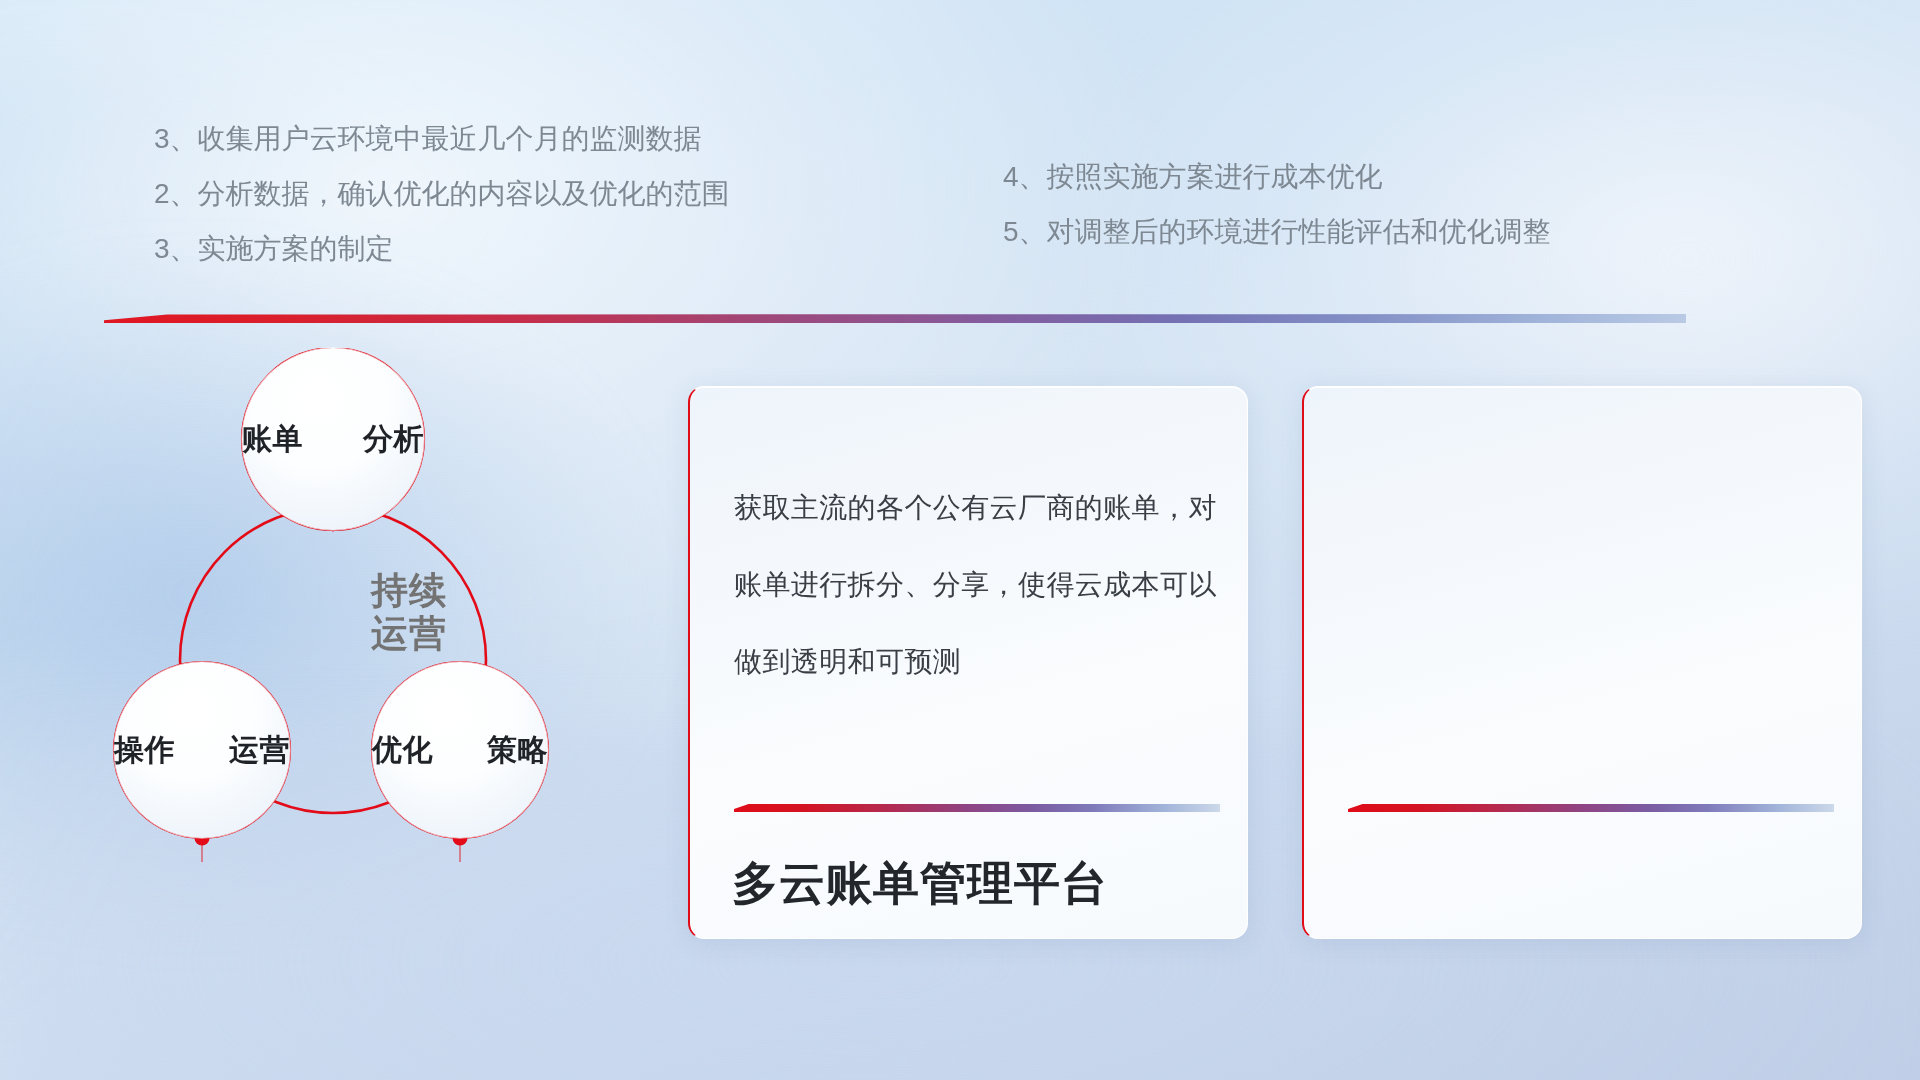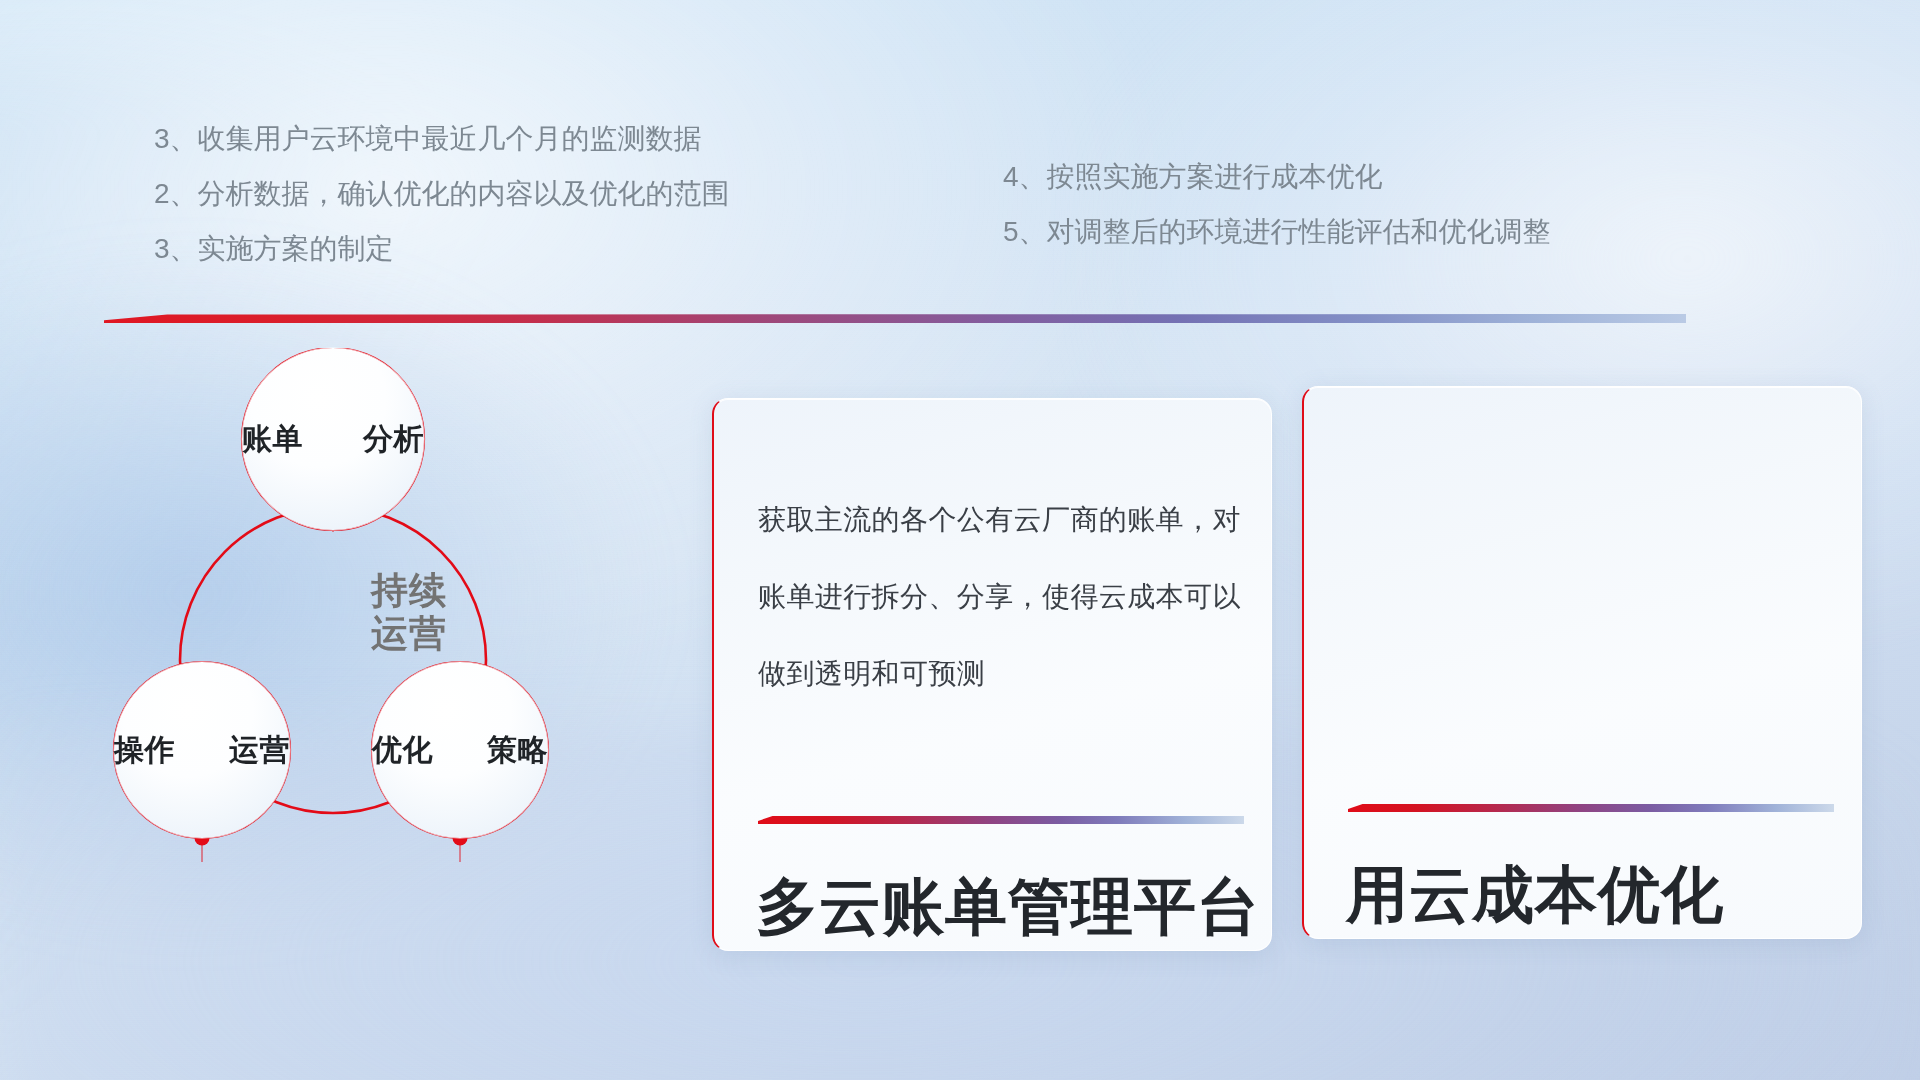--- a/index.html
+++ b/index.html
@@ -124,21 +124,21 @@
     position:absolute;
     top:386px;
     width:560px; height:553px;
     border-radius:16px;
     background:linear-gradient(165deg,#eef4fb 0%, #f4f8fc 28%, #fafcfe 58%, #f7fafd 100%);
     border:1px solid rgba(255,255,255,.95);
     border-left:2.5px solid #e00c18;
     box-shadow:0 4px 24px rgba(90,120,160,.14), inset 0 1px 0 rgba(255,255,255,.9);
     overflow:hidden;
   }
-  #card-1{ left:712px;margin-top:12px; }
+  #card-1{ left:688px; }
   #card-2{ left:1302px; }
 
   .card .body{
     position:absolute;
     left:44px; right:30px; top:82px;
     color:#3a3f46;
     font-size:28px;
     line-height:77px;
     letter-spacing:.4px;
   }
@@ -148,21 +148,21 @@
     width:486px; height:8px;
     background:linear-gradient(90deg,
       #e00c18 0%, #d41322 14%, #b7284c 30%, #8f4483 48%,
       #7b5ca2 62%, #7f7bbb 74%, #a0b2d8 88%, #ccd9ea 100%);
     clip-path:polygon(0 62%, 3% 0, 100% 0, 100% 100%, 0 100%);
   }
   .card .title{
     position:absolute;
     left:42px; top:466px;
     color:#23272c;
-    font-size:62px; font-weight:700;
+    font-size:46px; font-weight:700;
     letter-spacing:1px;
     white-space:nowrap;
   }
 </style>
 </head>
 <body>
 
 <div id="bg-base"></div>
 <div id="bg-arc"></div>
 <div id="bg-glow-top"></div>
@@ -227,14 +227,13 @@
 </div>
 
 <div class="card" id="card-1">
   <div class="body">获取主流的各个公有云厂商的账单，对账单进行拆分、分享，使得云成本可以做到透明和可预测</div>
   <div class="accent"></div>
   <div class="title">多云账单管理平台</div>
 </div>
 
 <div class="card" id="card-2">
   <div class="accent"></div>
-  <div class="title">用云成本优化</div>
 </div>
 
 </body></html>

